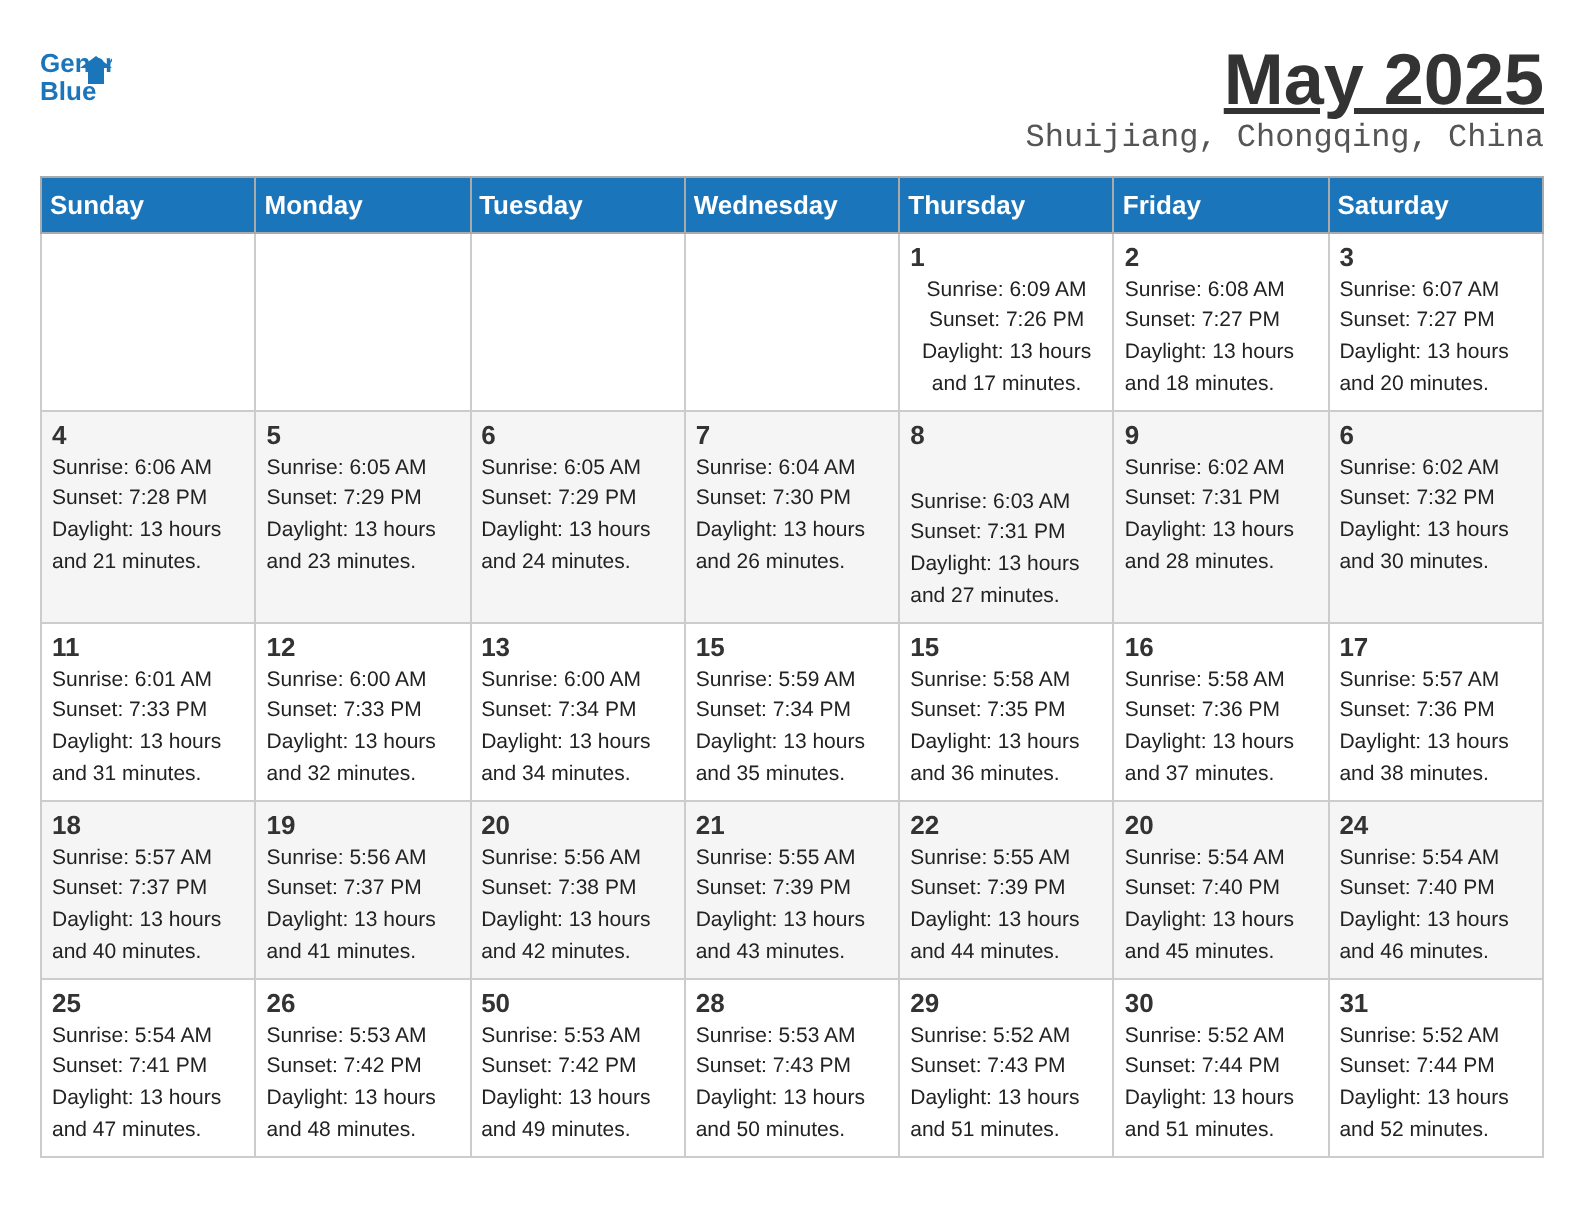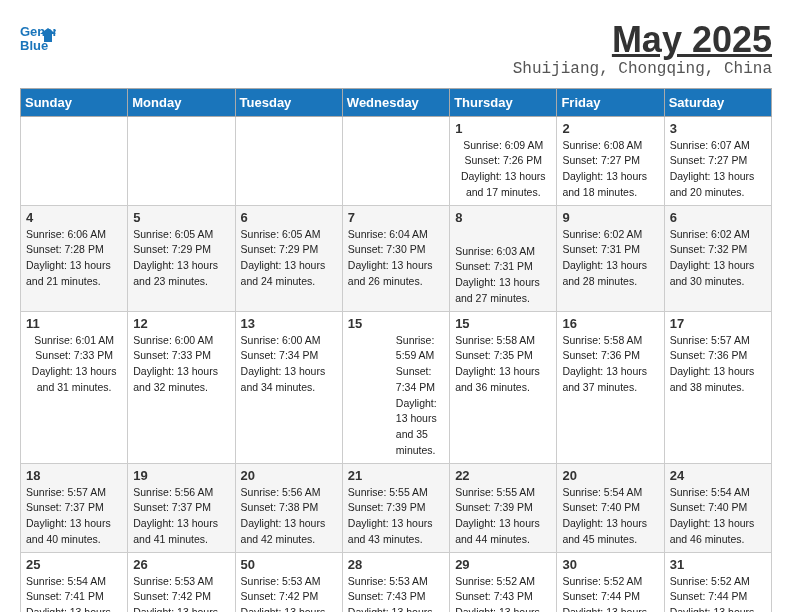--- a/index.html
+++ b/index.html
@@ -184,42 +184,42 @@
           <span class="day-num">6</span>
           <div class="day-info" style="white-space: pre-line;">Sunrise: 6:02 AM
 Sunset: 7:32 PM
 Daylight: 13 hours
 and 30 minutes.</div>
         </td>
       </tr>
       <tr>
         <td>
           <span class="day-num">11</span>
-          <div class="day-info" style="white-space: pre-line; text-align: center;">Sunrise: 6:01 AM
+          <div class="day-info" style="white-space: pre-line;">Sunrise: 6:01 AM
 Sunset: 7:33 PM
 Daylight: 13 hours
 and 31 minutes.</div>
         </td>
         <td>
           <span class="day-num">12</span>
           <div class="day-info" style="white-space: pre-line;">Sunrise: 6:00 AM
 Sunset: 7:33 PM
 Daylight: 13 hours
 and 32 minutes.</div>
         </td>
         <td>
           <span class="day-num">13</span>
           <div class="day-info" style="white-space: pre-line;">Sunrise: 6:00 AM
 Sunset: 7:34 PM
 Daylight: 13 hours
 and 34 minutes.</div>
         </td>
         <td>
           <span class="day-num">15</span>
-          <div class="day-info" style="white-space: pre-line; margin-left: 48px;">Sunrise: 5:59 AM
+          <div class="day-info" style="white-space: pre-line;">Sunrise: 5:59 AM
 Sunset: 7:34 PM
 Daylight: 13 hours
 and 35 minutes.</div>
         </td>
         <td>
           <span class="day-num">15</span>
           <div class="day-info" style="white-space: pre-line;">Sunrise: 5:58 AM
 Sunset: 7:35 PM
 Daylight: 13 hours
 and 36 minutes.</div>

